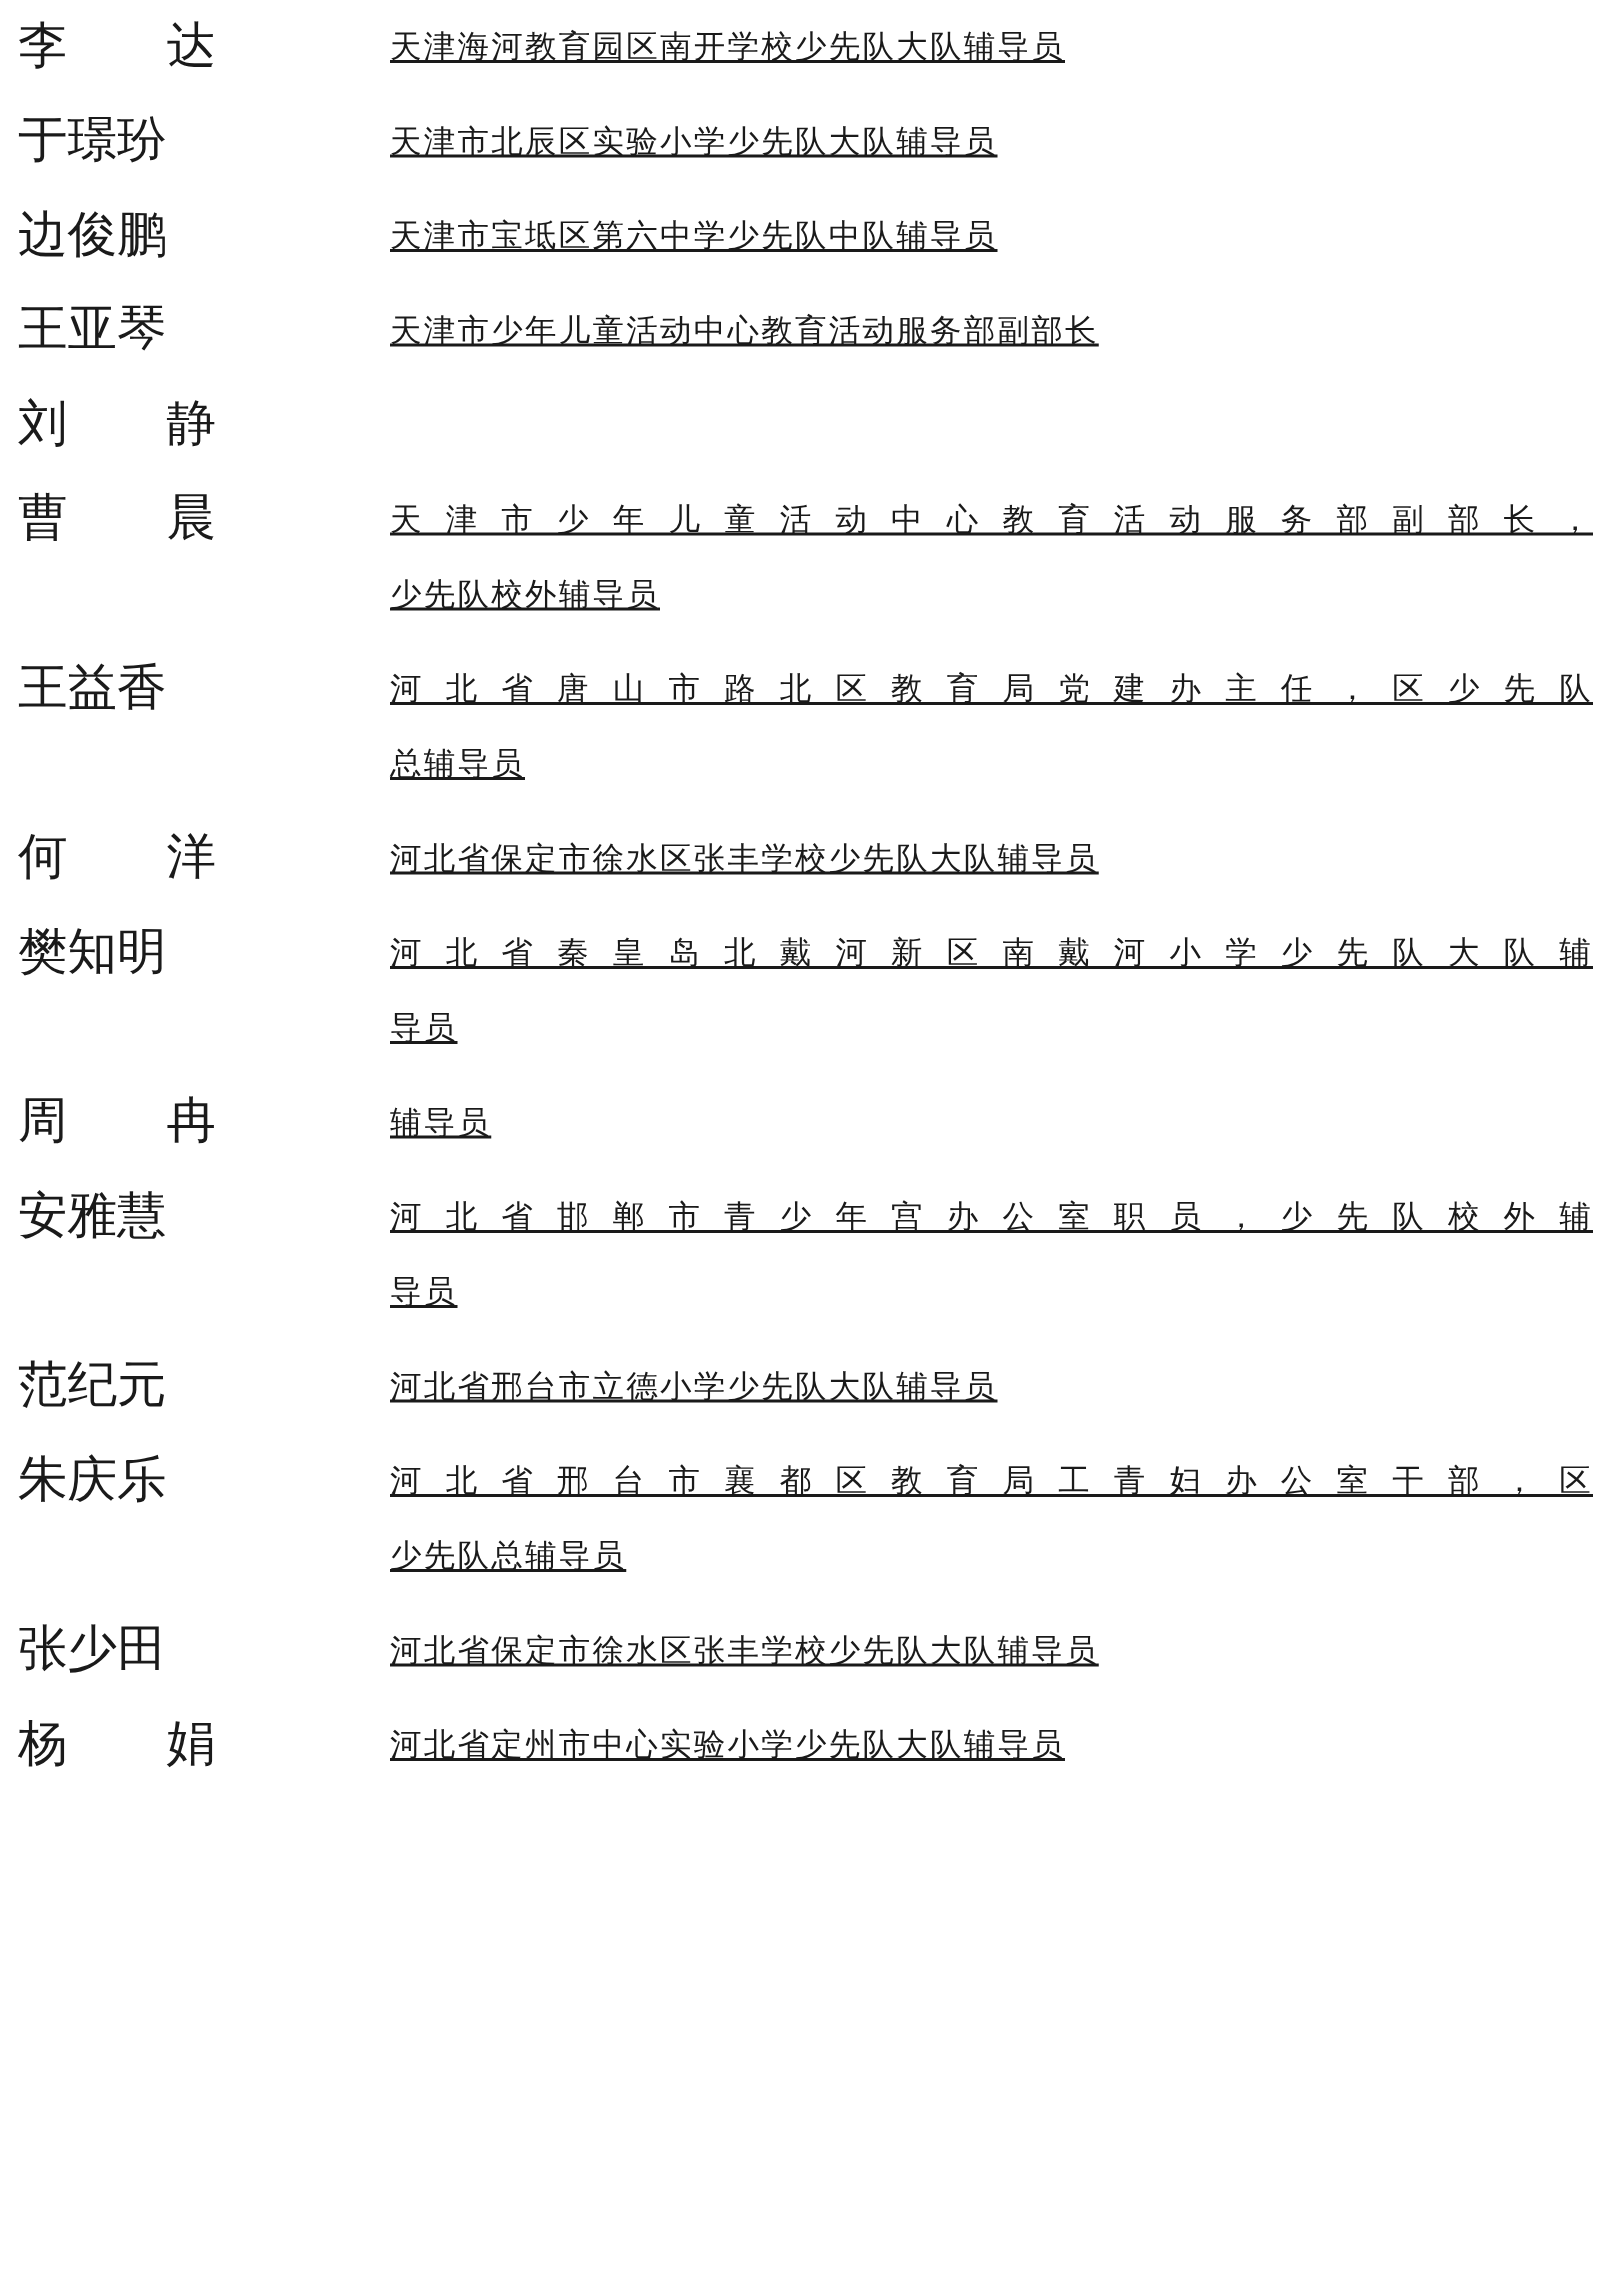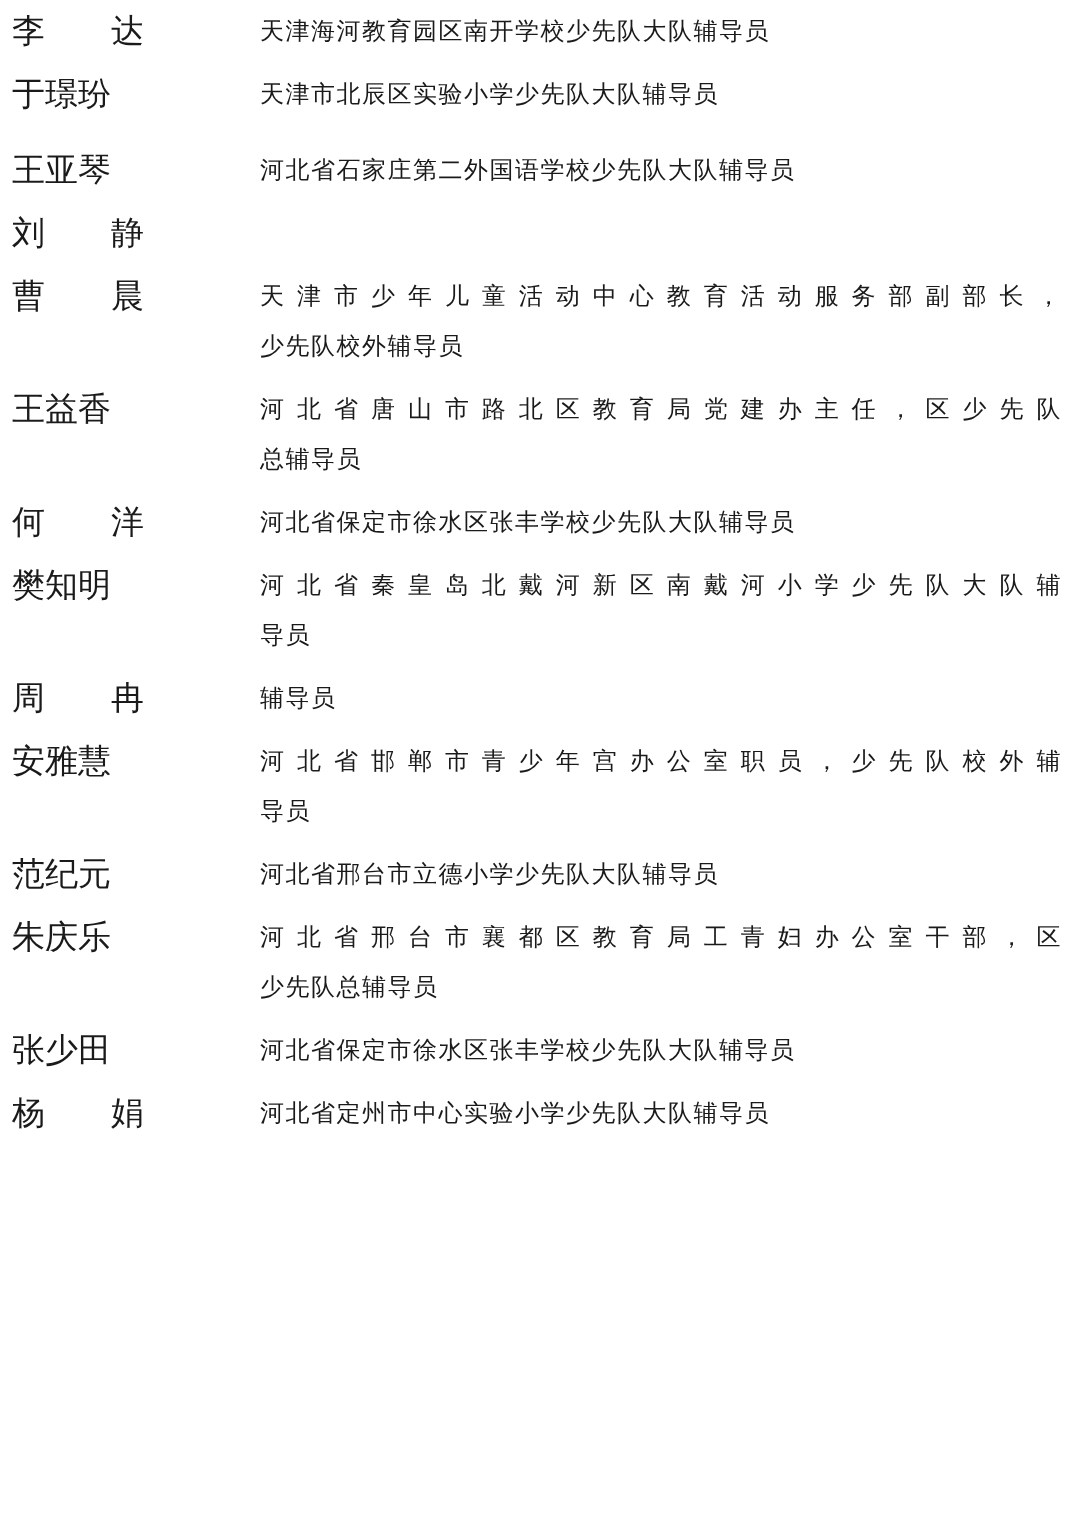--- a/index.html
+++ b/index.html
@@ -31,25 +31,26 @@
     min-width: 250px;
     font-size: 33px;
     line-height: 50px;
     letter-spacing: 0px;
     padding-left: 2px;
     box-sizing: border-box;
     white-space: pre;
   }
   .desc-cell {
     flex: 1;
-    font-size: 24px;
+    font-size: 21px;
     line-height: 50px;
     letter-spacing: 1.5px;
     text-align: justify;
     text-justify: inter-ideograph;
+    text-decoration: underline;
   }
   .desc-cell .line {
     display: block;
     white-space: pre;
   }
   .desc-cell .line.justify {
     display: block;
     text-align: justify;
     text-align-last: justify;
     white-space: normal;
@@ -66,25 +67,29 @@
           <span class="line">天津海河教育园区南开学校少先队大队辅导员</span>
         </div>
       </div>
       <div class="entry">
         <div class="name-cell">于璟玢</div>
         <div class="desc-cell">
           <span class="line">天津市北辰区实验小学少先队大队辅导员</span>
         </div>
       </div>
       <div class="entry">
+        <div class="name-cell">边俊鹏</div>
+        <div class="desc-cell">
+          <span class="line">天津市宝坻区第六中学少先队中队辅导员</span>
+        </div>
       </div>
       <div class="entry">
         <div class="name-cell">王亚琴</div>
         <div class="desc-cell">
-          <span class="line">河北省石家庄第二外国语学校少先队大队辅导员</span>
+          <span class="line">天津市少年儿童活动中心教育活动服务部副部长</span>
         </div>
       </div>
       <div class="entry">
         <div class="name-cell">刘　　静</div>
       </div>
       <div class="entry">
         <div class="name-cell">曹　　晨</div>
         <div class="desc-cell">
           <span class="line justify">天津市少年儿童活动中心教育活动服务部副部长，</span>
           <span class="line">少先队校外辅导员</span>

